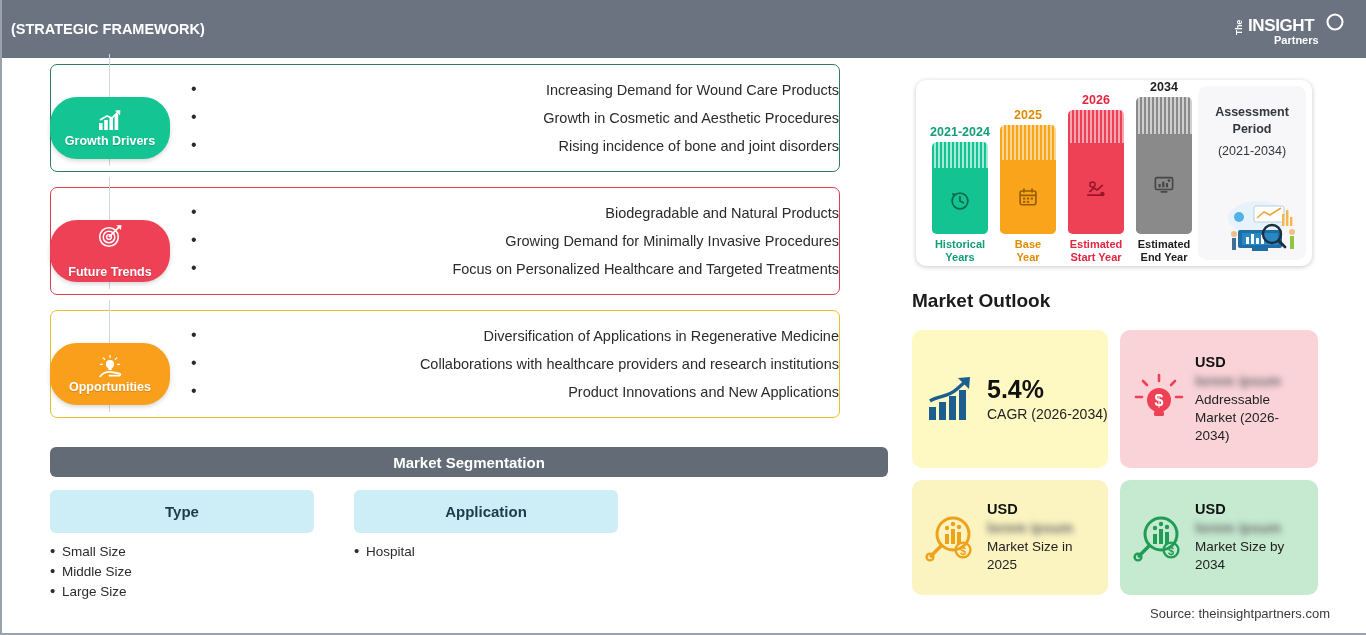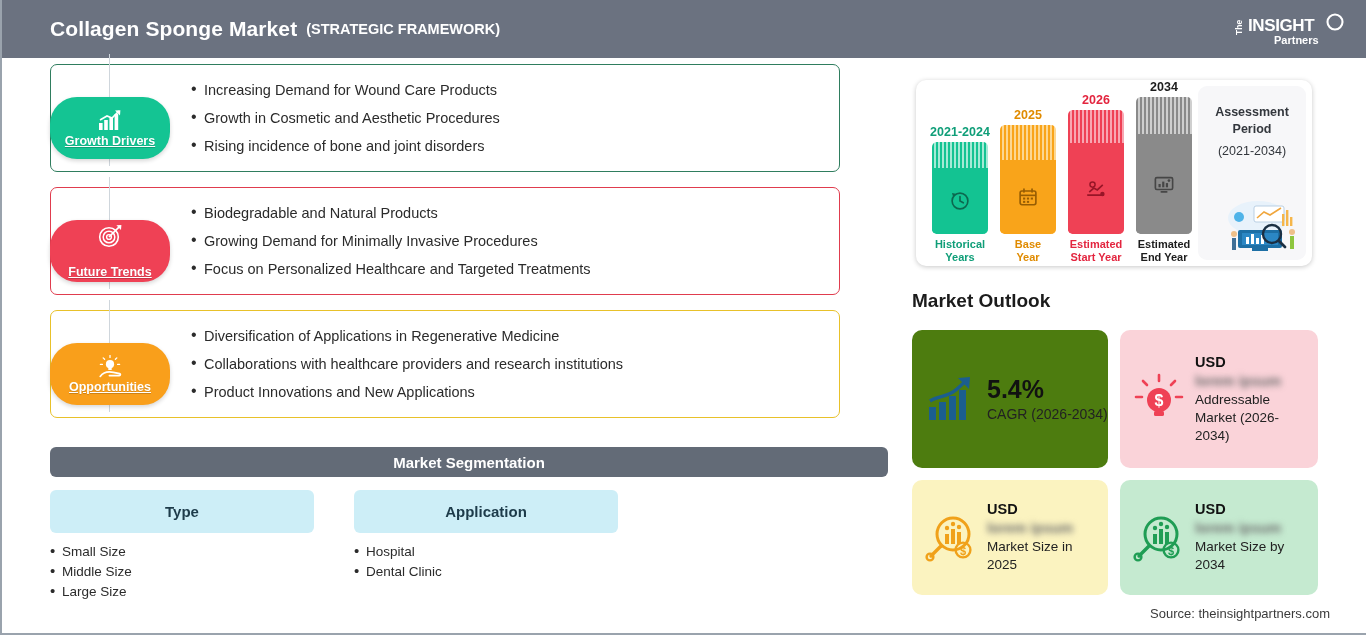--- a/index.html
+++ b/index.html
@@ -49,21 +49,21 @@
   .pillar .panel {
     position: absolute; left: 48px; top: 0;
     width: 790px;
     border: 1.4px solid #2f7d5e;
     border-radius: 7px;
     background: #ffffff;
   }
   .pillar.trends .panel { border-color: #e03c4e; }
   .pillar.opps   .panel { border-color: #e8c12a; }
 
-  .bullets { padding: 11px 0 11px 140px; }
+  .bullets { padding: 11px 0 11px 140px; text-align: right; }
   .bullets li {
     list-style: none;
     font-size: 14.5px;
     color: #2b2b2b;
     line-height: 28px;
     position: relative;
     padding-left: 13px;
     white-space: nowrap;
   }
   .bullets li:before {
@@ -89,21 +89,20 @@
     align-items: center; justify-content: center;
     color: #ffffff;
   }
   .badge.trends { background: #ef4155; gap: 16px; }
   .badge.opps   { background: #f99f1b; }
   .badge-label {
     font-size: 12.5px; font-weight: bold;
     margin-top: 1px;
     text-shadow: 0 1px 1px rgba(0,0,0,.18);
     white-space: nowrap;
-    text-decoration: underline;
   }
   .badge-icon { width: 26px; height: 24px; display: block; }
 
   
   .seg-header {
     position: absolute; left: 48px; top: 389px;
     width: 838px; height: 30px;
     background: #636b77;
     border-radius: 6px;
     color: #ffffff;
@@ -188,21 +187,21 @@
     position: absolute; left: 10px; top: 232px;
     font-size: 19px; font-weight: bold; color: #1b1b1b;
   }
 
   .cards { position: absolute; left: 10px; top: 272px; width: 410px; }
   .card {
     position: absolute;
     border-radius: 10px;
     display: flex; align-items: center;
   }
-  .card.cagr  { left: 0;   top: 0;   width: 196px; height: 138px; background: #4d7c0f; }
+  .card.cagr  { left: 0;   top: 0;   width: 196px; height: 138px; background: #fef9c3; }
   .card.addr  { left: 208px; top: 0; width: 198px; height: 138px; background: #fad3d9; }
   .card.ms25  { left: 0;   top: 150px; width: 196px; height: 115px; background: #fbf3c0; }
   .card.ms34  { left: 208px; top: 150px; width: 198px; height: 115px; background: #c5ead0; }
 
   .card-ico { flex: 0 0 auto; width: 52px; height: 52px; margin-left: 13px; }
   .card-body { margin-left: 10px; }
   .cagr-val { font-size: 25px; font-weight: bold; color: #111; line-height: 27px; }
   .cagr-cap { font-size: 14px; color: #222; margin-top: 3px; white-space: nowrap; }
   .usd { font-size: 14.5px; font-weight: bold; color: #111; }
   .blur {
@@ -216,21 +215,20 @@
     position: absolute; right: 38px; top: 548px;
     font-size: 13px; color: #3b3b3b;
   }
 </style>
 </head>
 <body>
 
 <div class="page">
 
   <div class="header">
-    <div class="header-title">Collagen Sponge Market</div>
     <div class="header-sub">(STRATEGIC FRAMEWORK)</div>
     <svg class="logo" viewBox="0 0 118 40">
       <text x="2" y="14" fill="#ffffff" font-family="Liberation Sans, sans-serif" font-size="8.5" font-weight="bold" transform="rotate(-90 12 16)">The</text>
       <text x="16" y="22" fill="#ffffff" font-family="Liberation Sans, sans-serif" font-size="17" font-weight="bold" letter-spacing="-0.4">INSIGHT</text>
       <circle cx="103" cy="13" r="7.5" fill="none" stroke="#ffffff" stroke-width="2.1"></circle>
       <text x="42" y="35" fill="#ffffff" font-family="Liberation Sans, sans-serif" font-size="11" font-weight="bold">Partners</text>
     </svg>
   </div>
 
   <div class="left">
@@ -306,21 +304,20 @@
         <li>Small Size</li>
         <li>Middle Size</li>
         <li>Large Size</li>
       </ul>
     </div>
 
     <div class="seg-col c2">
       <div class="seg-pill">Application</div>
       <ul class="seg-list">
         <li>Hospital</li>
-        <li>Dental Clinic</li>
       </ul>
     </div>
   </div>
 
   <div class="right">
 
     <div class="timeline">
       <div class="tl-bars">
 
         <div class="tl-item" style="left:0px; top:45px">

